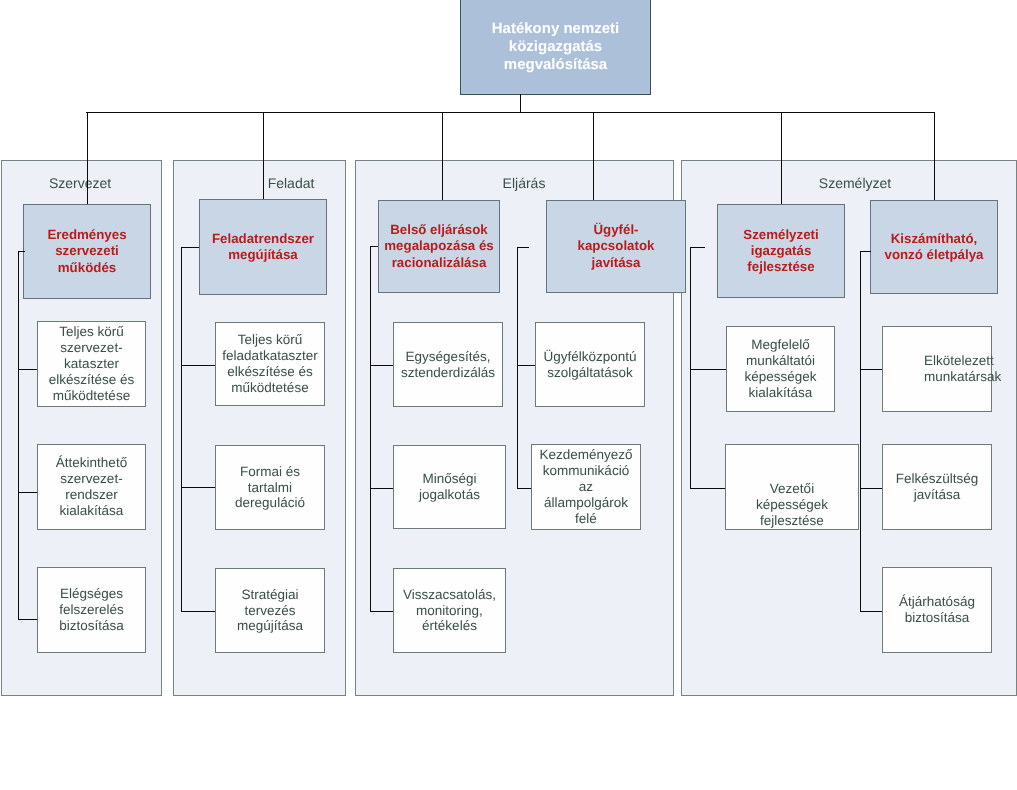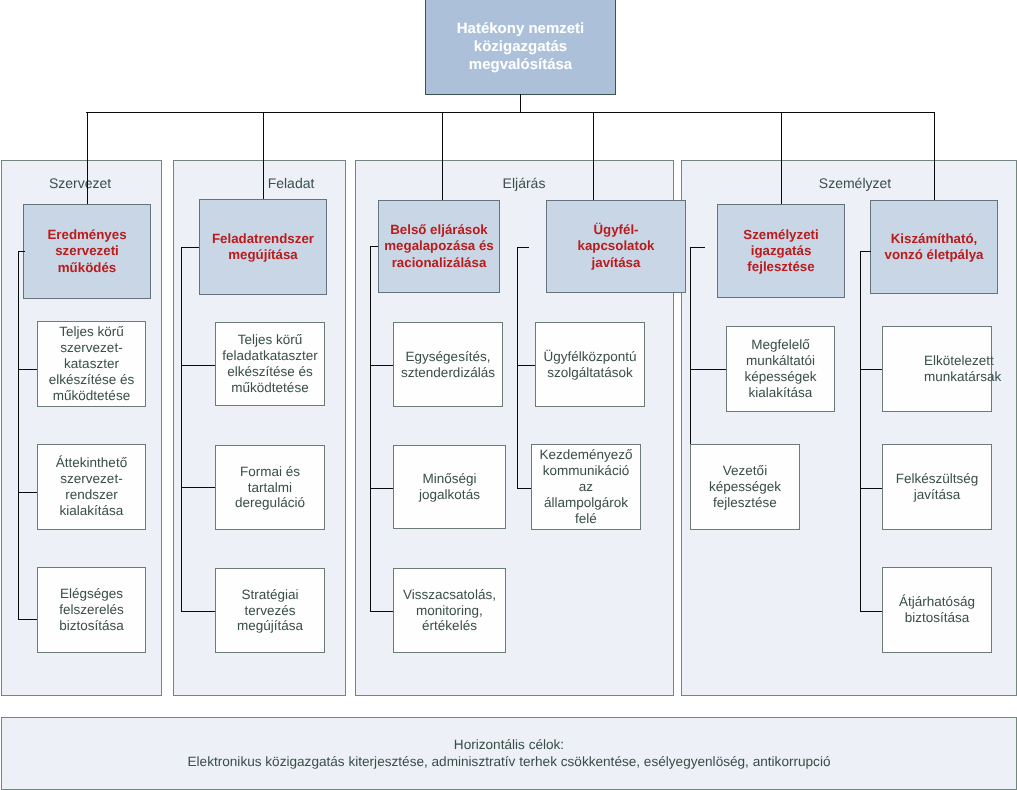--- a/index.html
+++ b/index.html
@@ -9,21 +9,21 @@
        -webkit-font-smoothing:antialiased;
        text-rendering:geometricPrecision;}
   #stage{position:relative;width:1017px;height:790px;background:#ffffff;
          overflow:hidden;filter:opacity(100%);}
 
   .box{position:absolute;box-sizing:border-box;display:flex;
        align-items:center;justify-content:center;text-align:center;}
   .box > span{display:block;width:100%;}
 
   .root-box{background:#adc0da;border:1px solid #3c5450;color:#ffffff;
-            font-weight:bold;font-size:15px;line-height:18.2px;}
+            font-weight:bold;font-size:15px;line-height:18.2px;margin-left:35px;}
 
   .panel{position:absolute;box-sizing:border-box;background:#edf0f6;
          border:1px solid #74847e;}
 
   .panel-title{position:absolute;text-align:center;color:#3a4f48;
                font-size:14px;line-height:14px;white-space:nowrap;}
 
   .head-box{background:#c9d6e5;border:1px solid #65737c;color:#b91c1c;
             font-weight:bold;font-size:13.3px;line-height:16.1px;}
 
@@ -89,21 +89,21 @@
   #item-3-2-1{left:535px;top:322px;width:110px;height:85px;}
   #link-3-2-2{left:517px;top:488px;width:15px;}
   #item-3-2-2{left:531px;top:444px;width:110px;height:86px;}
   #stem-4-1{left:781px;top:112px;height:92px;}
   #head-4-1{left:717px;top:204px;width:128px;height:94px;}
   #spine-4-1{left:690px;top:247px;height:242px;}
   #stub-4-1{left:690px;top:247px;width:15px;}
   #link-4-1-1{left:690px;top:369px;width:37px;}
   #item-4-1-1{left:726px;top:326px;width:109px;height:86px;}
   #link-4-1-2{left:690px;top:488px;width:42px;}
-  #item-4-1-2{left:690px;top:444px;width:110px;height:86px;}
+  #item-4-1-2{left:725px;top:444px;width:134px;height:86px;align-items:flex-end;}
   #stem-4-2{left:934px;top:112px;height:88px;}
   #head-4-2{left:870px;top:200px;width:128px;height:94px;}
   #spine-4-2{left:860px;top:251px;height:361px;}
   #stub-4-2{left:860px;top:251px;width:11px;}
   #link-4-2-1{left:860px;top:369px;width:23px;}
   #item-4-2-1{left:882px;top:326px;width:110px;height:86px;padding-left:41px;}
   #link-4-2-2{left:860px;top:488px;width:23px;}
   #item-4-2-2{left:882px;top:444px;width:110px;height:86px;}
   #link-4-2-3{left:860px;top:611px;width:23px;}
   #item-4-2-3{left:882px;top:567px;width:110px;height:86px;}
@@ -219,19 +219,13 @@
     <span>Elkötelezett<br>munkatársak</span>
   </div>
   <div class="ln lnh" id="link-4-2-2"></div>
   <div class="box leaf-box" id="item-4-2-2">
     <span>Felkészültség<br>javítása</span>
   </div>
   <div class="ln lnh" id="link-4-2-3"></div>
   <div class="box leaf-box" id="item-4-2-3">
     <span>Átjárhatóság<br>biztosítása</span>
   </div>
-  <div class="footer" id="footer-band">
-    <div>
-      <div>Horizontális célok:</div>
-      <div>Elektronikus közigazgatás kiterjesztése, adminisztratív terhek csökkentése, esélyegyenlöség, antikorrupció</div>
-    </div>
-  </div>
 </div>
 
 </body></html>

